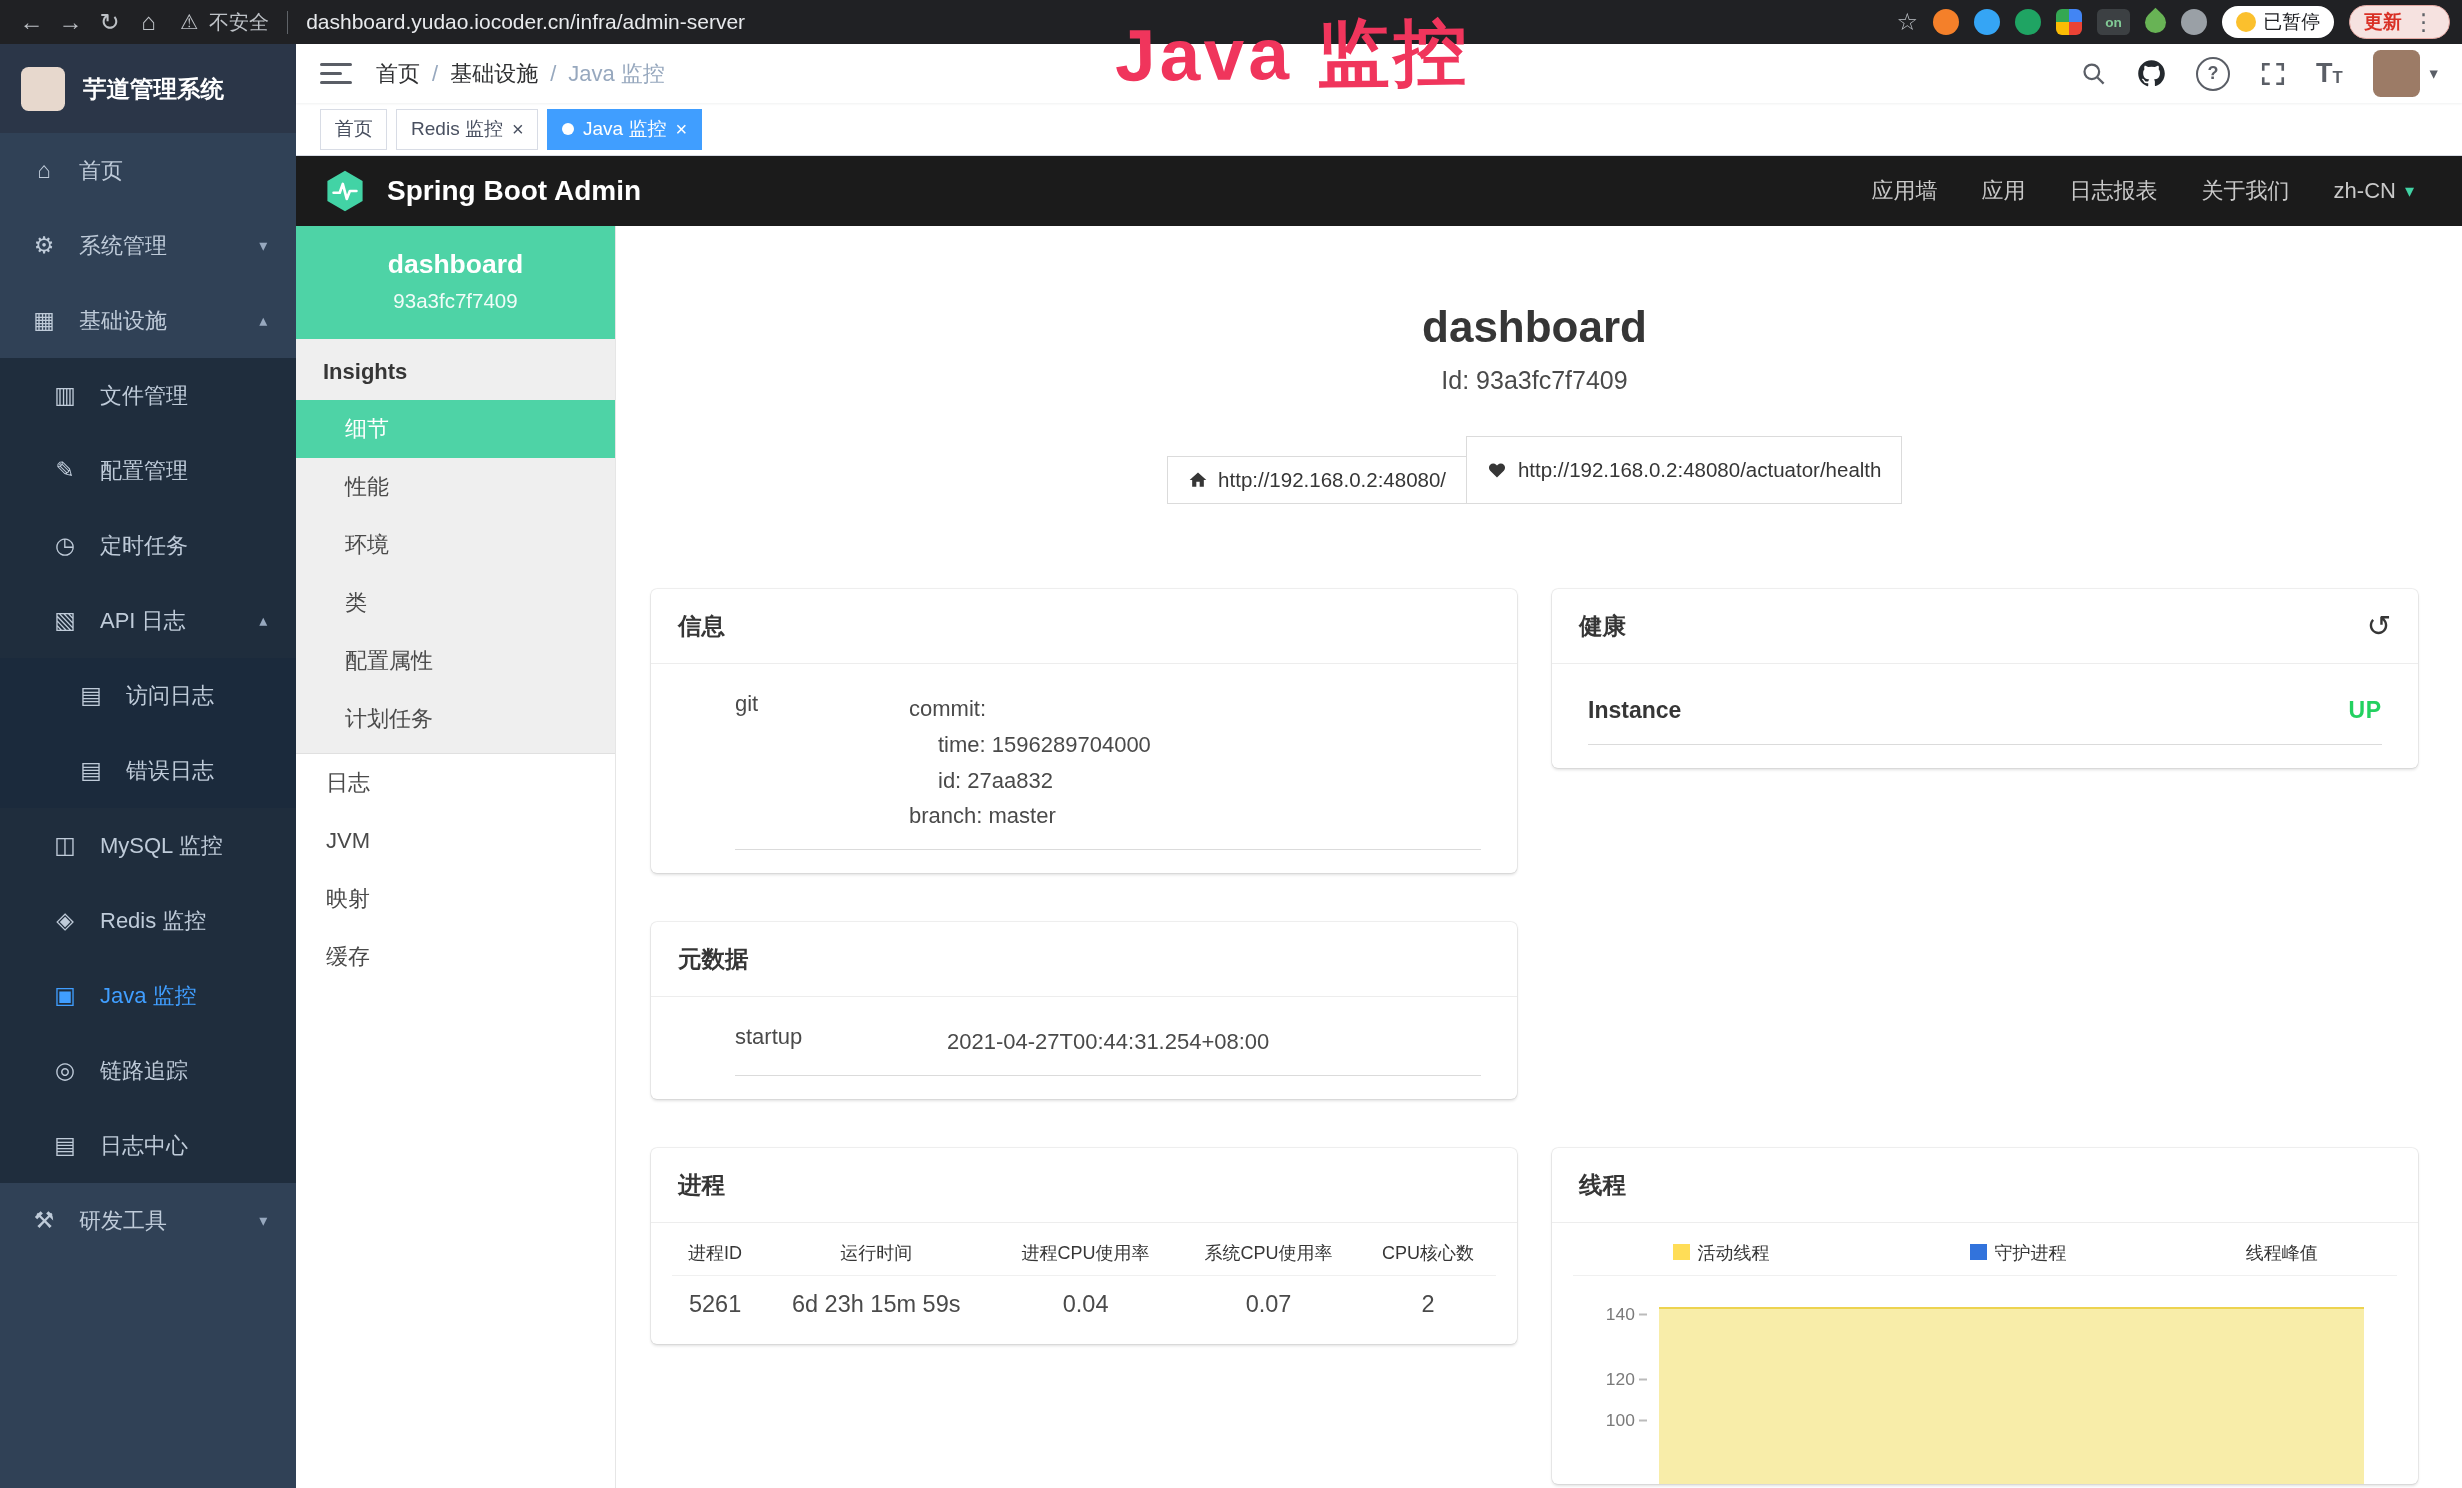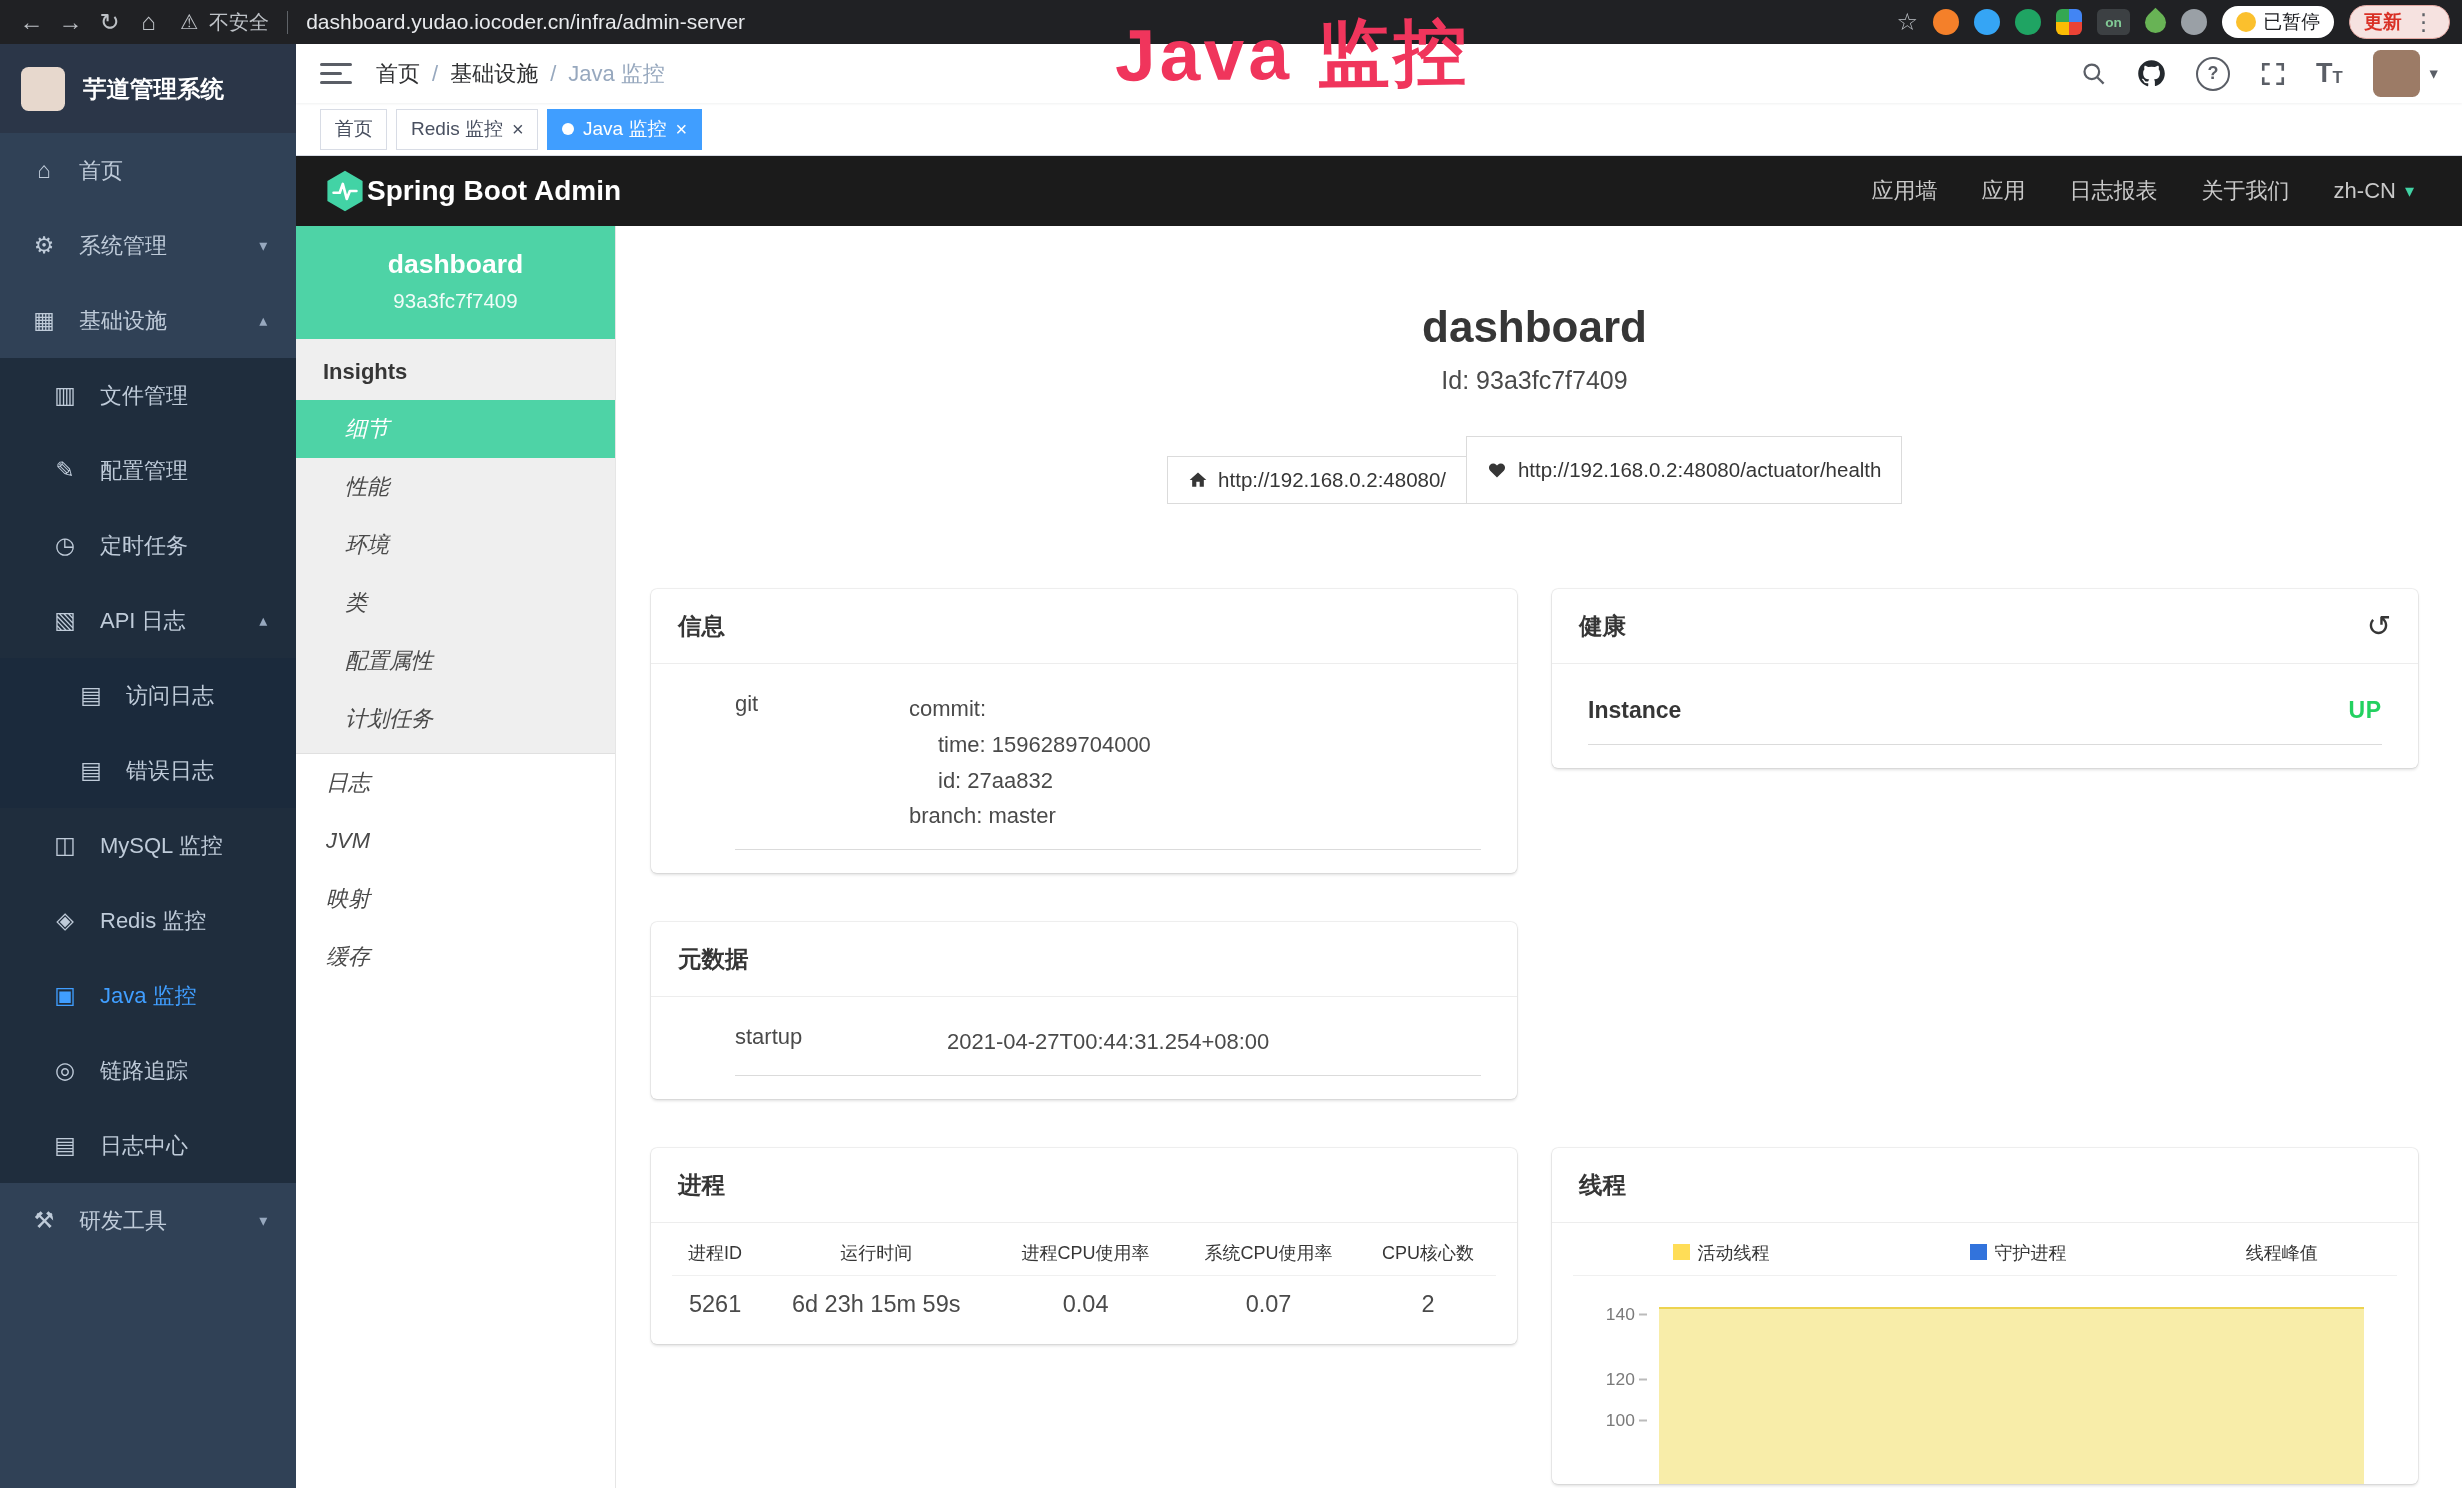--- a/index.html
+++ b/index.html
@@ -68,33 +68,33 @@
   .avatar{width:47px;height:47px;border-radius:7.6px;background:#9c7b66;}
   .avatar-caret{font-size:16.7px;color:#5a5e66;margin-left:-20px;}
   
   .tabsbar{height:52px;background:#fff;border-bottom:0.8px solid #d8dce5;display:flex;align-items:center;gap:9px;padding:0 24px;}
   .tab{height:39px;display:flex;align-items:center;gap:9px;padding:0 13.7px;border:0.8px solid #d8dce5;background:#fff;color:#495060;font-size:19px;cursor:pointer;}
   .tab .dot{width:12px;height:12px;border-radius:50%;background:#fff;}
   .tab .close{font-size:20px;line-height:1;}
   .tab.active{background:#409eff;border-color:#409eff;color:#fff;}
   
   .sba{flex:1;display:flex;flex-direction:column;min-height:0;}
-  .sba-header{height:70px;background:#1b1b1b;display:flex;align-items:center;padding:0 27px;flex-shrink:0;}
+  .sba-header{height:70px;background:#1b1b1b;display:flex;align-items:center;gap:20px;padding:0 27px;flex-shrink:0;}
   .sba-brand{color:#fff;font-size:28px;font-weight:700;}
   .sba-nav{margin-left:auto;display:flex;align-items:center;gap:44px;font-size:22px;color:#c9c9c9;padding-right:21px;}
   .locale{display:flex;align-items:center;gap:9px;}
   .locale-caret{color:#42d3a5;font-size:18px;}
   .sba-body{flex:1;display:flex;min-height:0;}
   .sba-side{width:319px;background:#fff;border-right:0.8px solid #e6e6e6;flex-shrink:0;}
   .inst-head{background:#4ed3a6;color:#fff;text-align:center;padding:23px 7.6px 26px;cursor:pointer;}
   .inst-name{font-size:26.5px;font-weight:700;}
   .inst-id{font-size:20.5px;margin-top:9px;color:rgba(255,255,255,.92);}
   .sba-group{background:#efefef;border-bottom:0.8px solid #e0e0e0;padding-bottom:4.6px;}
   .sba-group-label{padding:20px 27px 15px;font-size:22px;font-weight:700;color:#363636;}
-  .sba-item{height:58px;display:flex;align-items:center;padding-left:49px;font-size:22px;color:#4a4a4a;cursor:pointer;font-style:italic;}
+  .sba-item{height:58px;display:flex;align-items:center;padding-left:49px;font-size:22px;color:#4a4a4a;cursor:pointer;}
   .sba-item.active{background:#4ed3a6;color:#fff;}
   .sba-top-item{padding-left:30px;background:#fff;}
   
   .sba-main{flex:1;min-width:0;padding:76px 44px 0 35px;background:#fff;overflow:hidden;}
   .inst-title{text-align:center;font-size:44px;font-weight:600;color:#363636;margin:0;}
   .inst-sub{text-align:center;font-size:25px;color:#4a4a4a;margin-top:13.7px;}
   .links-row{display:flex;justify-content:center;margin-top:41px;}
   .link-btn{display:flex;align-items:center;gap:10.6px;border:0.8px solid #dbdbdb;background:#fff;padding:11.4px 20px;font-size:20.5px;color:#363636;margin-left:-0.8px;cursor:pointer;white-space:nowrap;}
   .link-btn:first-child{margin-left:0;margin-top:20px;}
   .link-btn svg{flex-shrink:0;}

